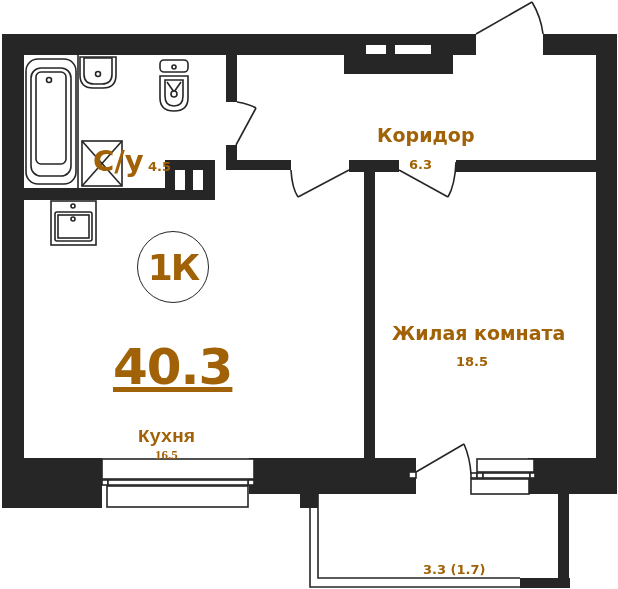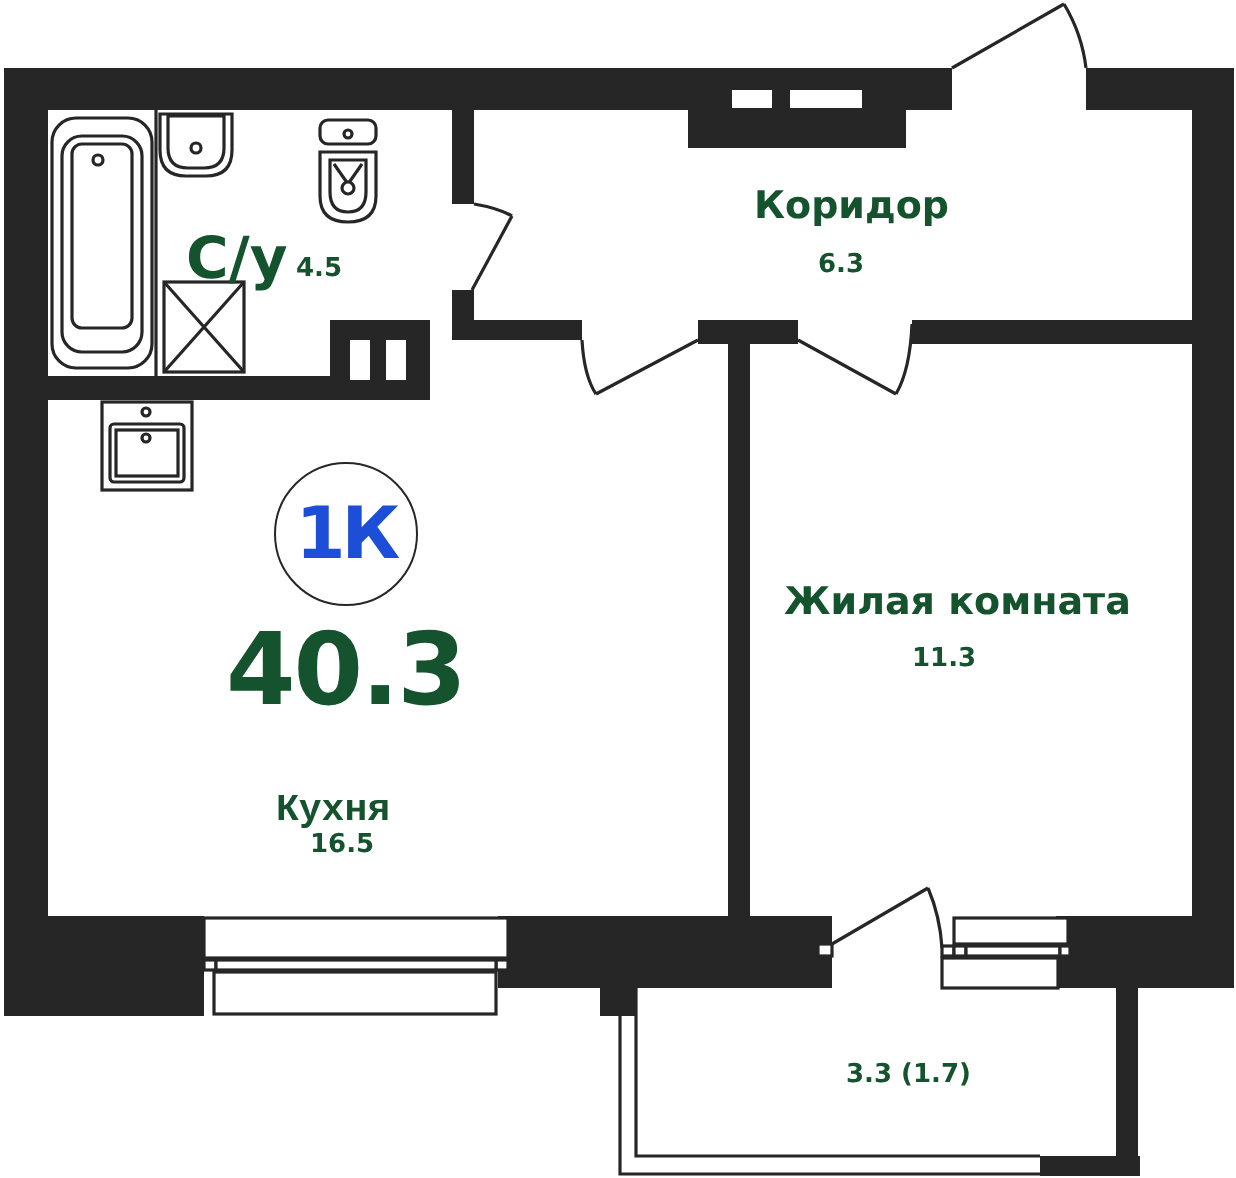--- a/index.html
+++ b/index.html
@@ -2,28 +2,28 @@
 <html><head>
 <meta charset="utf-8">
 <style>
   html, body { margin:0; padding:0; background:#ffffff; }
   body { width:618px; height:589px; position:relative; overflow:hidden;
          font-family:"DejaVu Sans", "Liberation Sans", sans-serif; }
   #plan { position:absolute; left:0; top:0; width:618px; height:589px; }
   .wall { fill:#262626; }
   .thin { fill:none; stroke:#262626; stroke-width:1.6; }
   .fx { fill:#fff; stroke:#262626; stroke-width:1.6; }
-  .lbl { position:absolute; color:#14532d; font-weight:bold; white-space:nowrap; }
+  .lbl { position:absolute; color:#a16207; font-weight:bold; white-space:nowrap;margin-top:32px; }
   .room-name { font-size:19px; }
   .room-area { font-size:13px; }
   .badge { position:absolute; left:137px; top:231px; width:72px; height:72px;
            border:1.6px solid #262626; border-radius:50%; box-sizing:border-box;
            display:flex; align-items:center; justify-content:center; }
-  .badge span { font-size:36px; font-weight:bold; color:#1d4ed8; letter-spacing:-2px; }
-  .total { font-size:50px; font-weight:bold; letter-spacing:-1px; }
+  .badge span { font-size:36px; font-weight:bold; color:#a16207; letter-spacing:-2px; }
+  .total { font-size:50px; font-weight:bold; letter-spacing:-1px;text-decoration:underline; }
 </style>
 </head>
 <body>
 
 <svg id="plan" viewBox="0 0 618 589" xmlns="http://www.w3.org/2000/svg">
 
   <g>
 
     <rect class="wall" x="2" y="34" width="474" height="21"></rect>
 
@@ -161,18 +161,18 @@
 
 <div class="lbl room-name" style="left:377px;top:92px;">Коридор</div>
 <div class="lbl room-area" style="left:409px;top:125px;">6.3</div>
 
 <div class="badge">
   <span>1К</span>
 </div>
 <div class="lbl total" style="left:113px;top:306px;">40.3</div>
 
 <div class="lbl room-name" style="left:138px;top:394px;font-family:Liberation Mono, monospace;">Кухня</div>
-<div class="lbl room-area" style="left:155px;top:415px;">16.5</div>
+<div class="lbl room-area" style="left:155px;top:415px;font-family:Liberation Serif, serif;">16.5</div>
 
 <div class="lbl room-name" style="left:392px;top:290px;">Жилая комната</div>
-<div class="lbl room-area" style="left:456px;top:322px;">11.3</div>
+<div class="lbl room-area" style="left:456px;top:322px;">18.5</div>
 
 <div class="lbl room-area" style="left:423px;top:530px;text-align:right;">3.3 (1.7)</div>
 
 </body></html>

